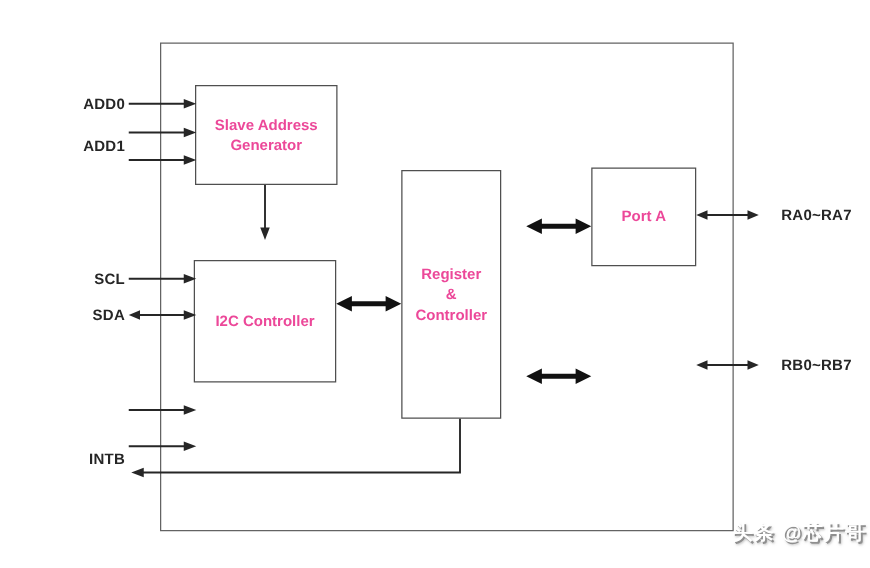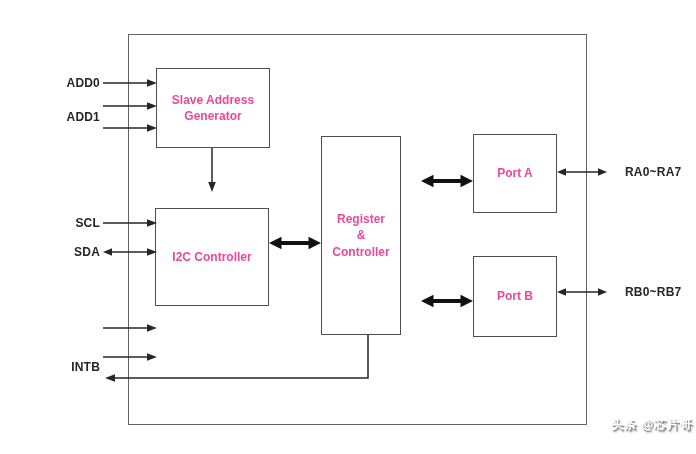--- a/index.html
+++ b/index.html
@@ -24,21 +24,21 @@
   .svg-layer{position:absolute;left:0;top:0;width:696px;height:454px;pointer-events:none;}
   .pin{
     position:absolute;left:0;width:100px;text-align:right;height:16px;line-height:16px;
     color:#262626;font-size:12px;font-weight:600;letter-spacing:0.2px;
   }
   .pin-right{
     position:absolute;left:625px;width:80px;text-align:left;height:16px;line-height:16px;
     color:#262626;font-size:12px;font-weight:600;letter-spacing:0.2px;
   }
   .watermark{
-    position:absolute;right:3px;top:416px;font-size:12px;font-weight:700;
+    position:absolute;right:3px;top:416px;font-size:16px;font-weight:700;
     color:#ffffff;letter-spacing:1px;white-space:nowrap;
     text-shadow:1.5px 1.5px 0.5px #8f8f8f, 2px 2.5px 2px rgba(130,130,130,0.55);
   }
 </style>
 </head>
 <body>
 
 <div class="stage">
 
   <div class="outer-box"></div>
@@ -47,23 +47,20 @@
     <span>Slave Address Generator</span>
   </div>
   <div class="block blk-i2c">
     <span>I2C Controller</span>
   </div>
   <div class="block blk-reg">
     <span>Register &amp; Controller</span>
   </div>
   <div class="block blk-pa">
     <span>Port A</span>
-  </div>
-  <div class="block blk-pb">
-    <span>Port B</span>
   </div>
 
   <svg class="svg-layer" width="696" height="454" viewBox="0 0 696 454" xmlns="http://www.w3.org/2000/svg">
 
     <g stroke="#262626" fill="#262626">
       <line x1="103" y1="83" x2="148" y2="83" stroke-width="1.5"></line>
       <polygon points="157,83 147,79.2 147,86.8" stroke="none"></polygon>
     </g>
 
     <g stroke="#262626" fill="#262626">

